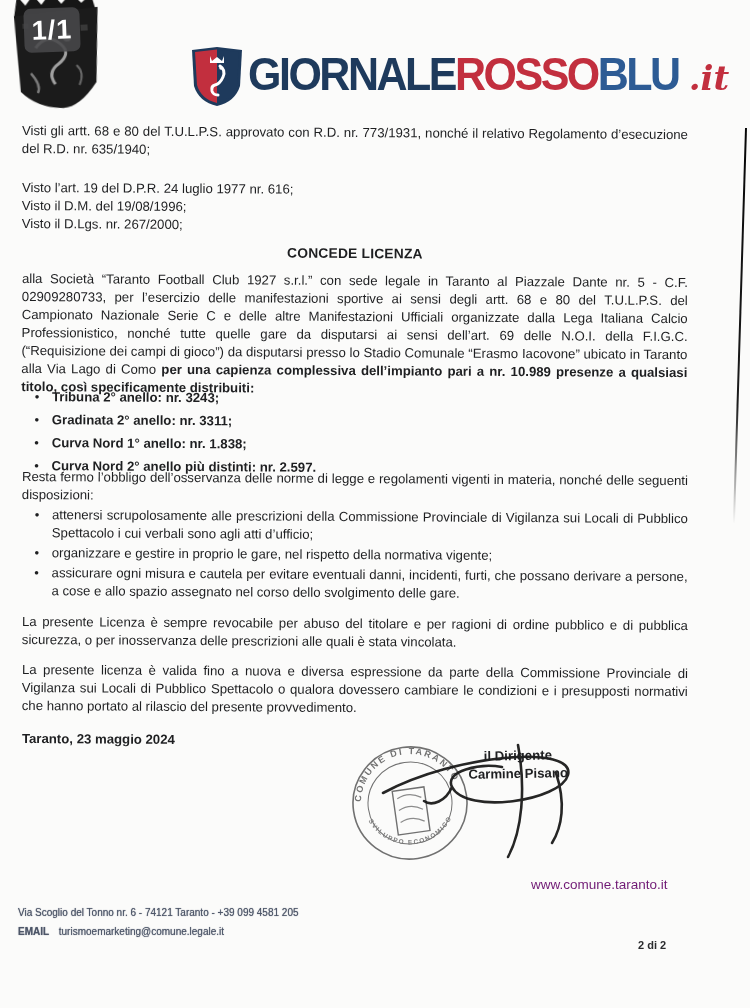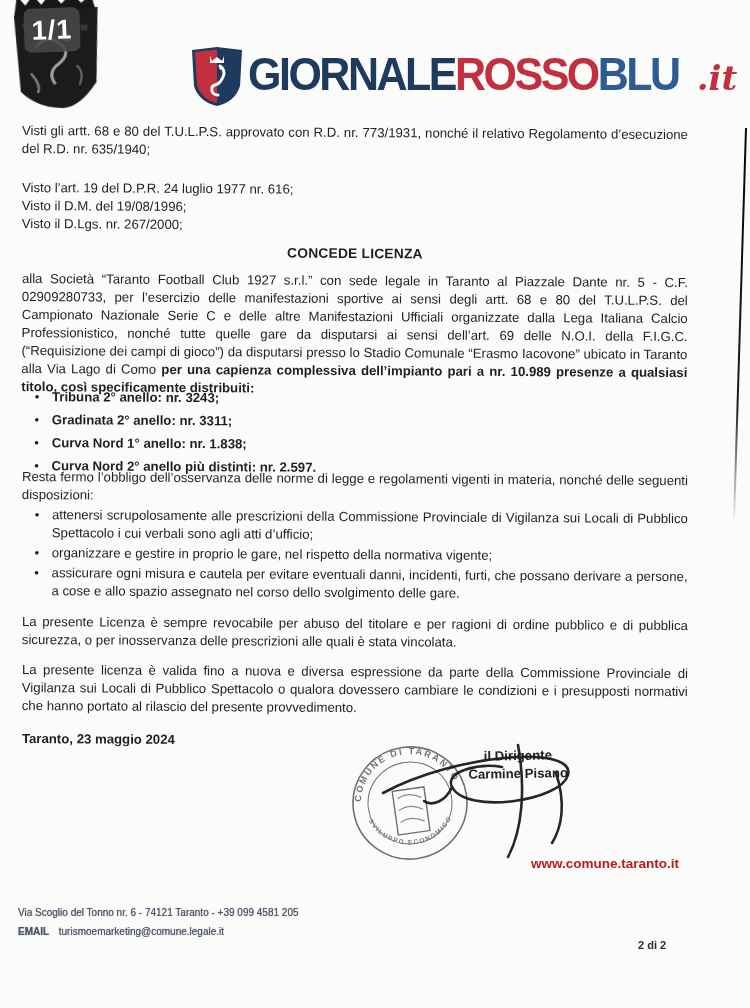--- a/index.html
+++ b/index.html
@@ -19,21 +19,21 @@
   }
   
   .logo{position:absolute;left:190px;top:44px;height:66px;display:flex;align-items:flex-start;z-index:2;}
   .logo-shield{width:54px;height:64px;margin-right:4px;flex:0 0 auto;}
   .logo-word{
     font-weight:700;font-size:43px;letter-spacing:-2.5px;
     transform:scaleY(1.08);line-height:60px;white-space:nowrap;
   }
   .logo-it{
     font-family:"DejaVu Serif",serif;font-style:italic;font-weight:700;
-    font-size:34px;letter-spacing:0;margin-left:18px;position:relative;top:14px;
+    font-size:34px;letter-spacing:0;margin-left:10px;position:relative;top:14px;
   }
   
   .doc-block{position:absolute;left:22px;width:666px;font-size:13.2px;line-height:18px;font-weight:500;transform:rotate(.35deg);transform-origin:left top;}
   .just{text-align:justify;}
   .heading{font-weight:700;text-align:center;font-size:13.8px;letter-spacing:.2px;}
   .b{font-weight:700;}
   .bullet-row{display:flex;align-items:flex-start;}
   .bullet-dot{width:30px;flex:0 0 auto;text-align:center;font-size:13px;line-height:18px;}
   .bullet-text{flex:1 1 auto;text-align:justify;}
   .cap-list .bullet-text{font-weight:700;}
@@ -49,21 +49,21 @@
     position:absolute;left:745px;top:128px;width:2px;height:396px;
     background:linear-gradient(to bottom,#050505 0%,#1c1c1c 70%,rgba(30,30,30,0) 100%);
     transform:rotate(1.75deg);transform-origin:top center;
   }
   
   .footer-left{
     position:absolute;left:18px;top:903px;font-size:10px;line-height:19px;
     color:#4d5668;text-shadow:0 0 1px rgba(77,86,104,.85);filter:blur(.25px);
   }
   .footer-label{font-weight:700;display:inline-block;min-width:38px;}
-  .website{position:absolute;left:531px;top:856px;font-size:13.5px;font-weight:700;color:#b91c1c;}
+  .website{position:absolute;left:531px;top:877px;font-size:13.5px;font-weight:400;color:#701a75;}
   .page-num{position:absolute;left:627px;top:939px;font-size:11px;font-weight:700;color:#2a2b2d;margin-left:11px;}
 </style>
 </head>
 <body>
 
 <div class="page">
 
   <svg class="crest-stamp" viewBox="0 0 104 126">
     <path d="M14 2 L22 12 L30 2 L38 12 L48 0 L58 12 L68 2 L78 12 L88 4 L92 20 L10 24 Z" fill="#161616"></path>
     <path d="M10 22 L94 17 L89 92 Q70 118 52 116 Q28 114 13 98 Z" fill="#1b1b1b"></path>

